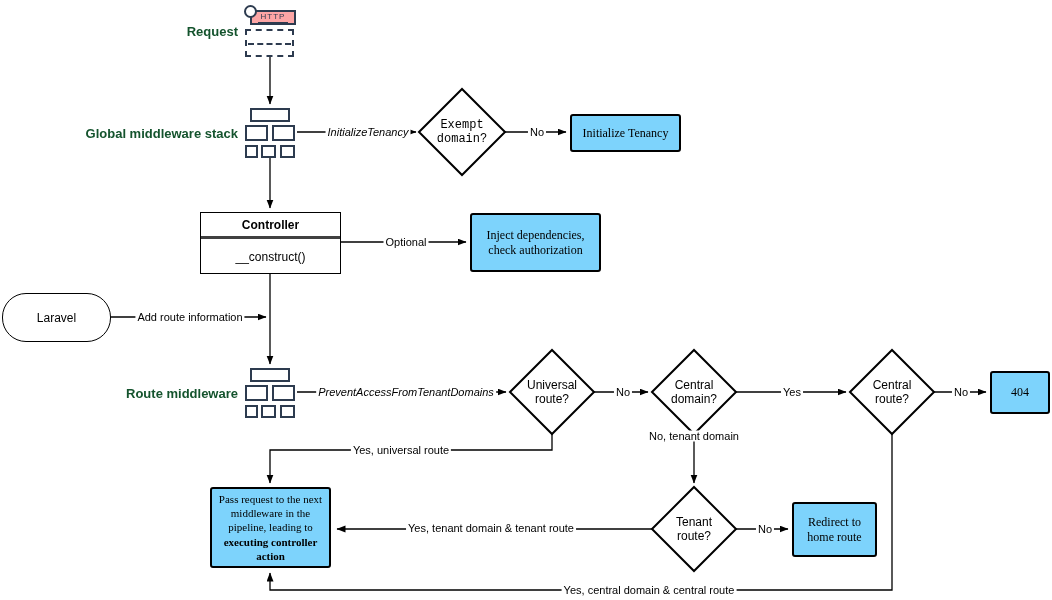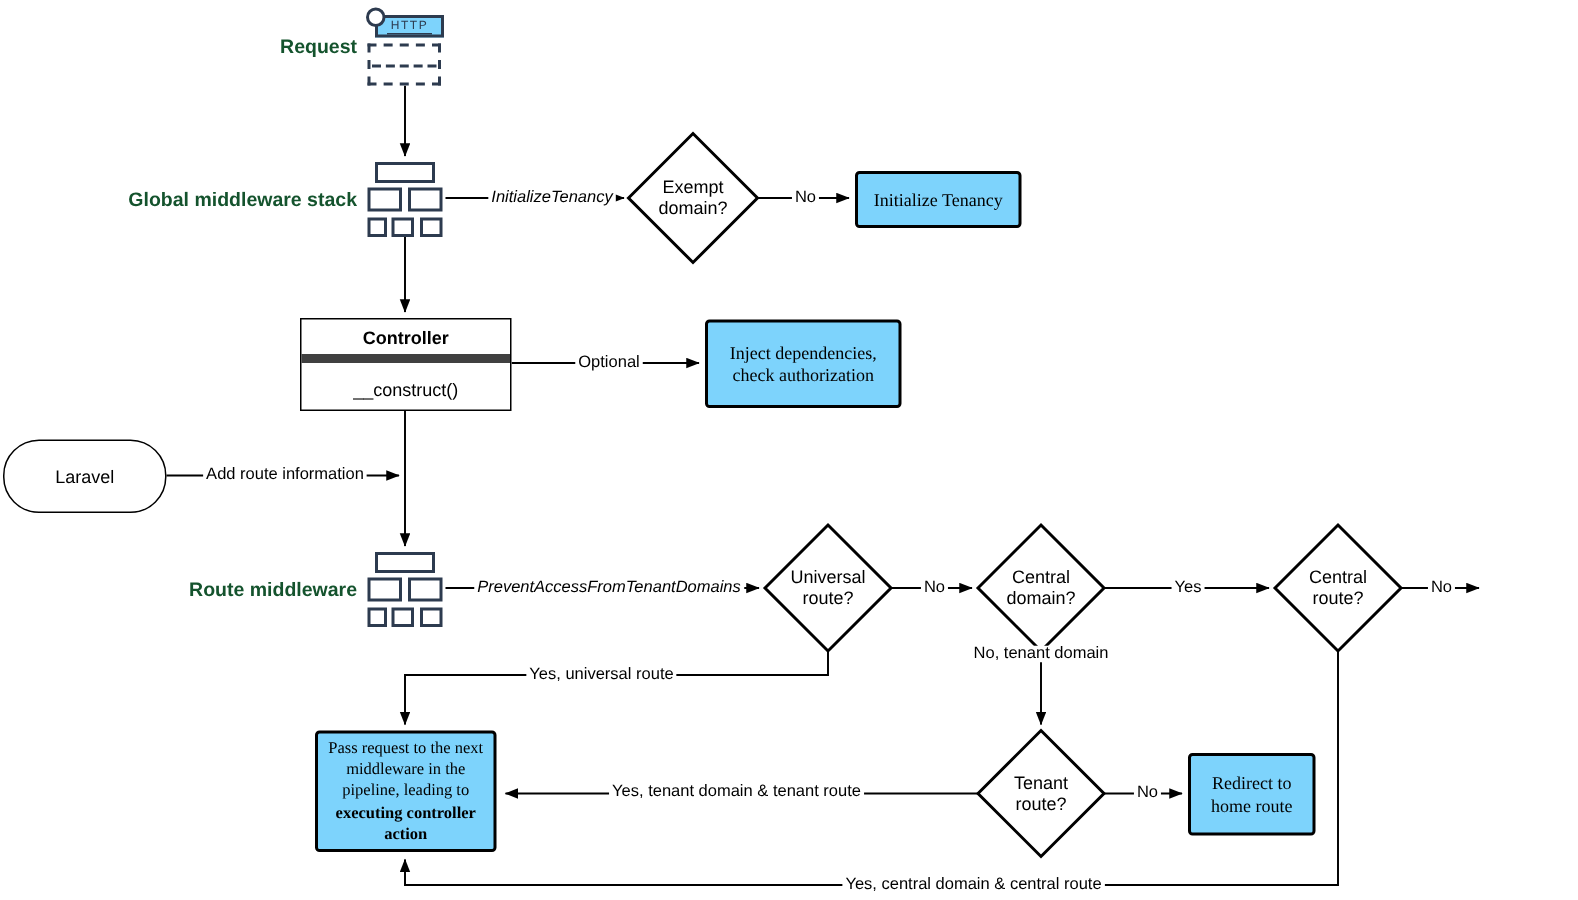--- a/index.html
+++ b/index.html
@@ -34,40 +34,40 @@
     position:absolute;background:#fff;border:1.5px solid #000;
     display:flex;align-items:center;justify-content:center;
     text-align:center;font-size:12px;box-sizing:border-box;
   }
   .uml{
     position:absolute;background:#fff;border:1.5px solid #000;box-sizing:border-box;
     font-size:12px;
   }
   .uml .uml-head{
     height:23px;display:flex;align-items:center;justify-content:center;
-    font-weight:bold;border-bottom:6px solid #404040;
+    font-weight:bold;border-bottom:3px solid #404040;
   }
   .uml .uml-body{
     display:flex;align-items:center;justify-content:center;height:36px;
   }
 
   
   .stack-icon{position:absolute;width:50px;height:50px;}
   .stack-icon i{position:absolute;display:block;background:#fff;border:2px solid #2d3b4f;box-sizing:border-box;}
   .stack-icon .r1 {left:5px;  top:0;    width:40px;height:14px;}
   .stack-icon .r2a{left:0;    top:17px; width:23px;height:16px;}
   .stack-icon .r2b{left:27px; top:17px; width:23px;height:16px;}
   .stack-icon .r3a{left:0;    top:37px; width:13px;height:13px;}
   .stack-icon .r3b{left:16px; top:37px; width:15px;height:13px;}
   .stack-icon .r3c{left:35px; top:37px; width:15px;height:13px;}
 
   
   .http-icon{position:absolute;left:243px;top:6px;width:54px;height:51px;}
   .http-icon .hdr{
-    position:absolute;left:7px;top:4px;width:46px;height:15px;background:#7dd3fc;
+    position:absolute;left:7px;top:4px;width:46px;height:15px;background:#fca5a5;
     border:2px solid #2d3b4f;box-sizing:border-box;
     display:flex;align-items:flex-start;justify-content:center;
   }
   .http-icon .hdr span{
     font-size:8px;line-height:10px;color:#2d3b4f;letter-spacing:1px;
     border-bottom:1.5px solid #2d3b4f;padding:0 3px;
   }
   .http-icon .ball{
     position:absolute;left:1px;top:-1px;width:13px;height:13px;background:#fff;
     border:2px solid #2d3b4f;border-radius:50%;box-sizing:border-box;
@@ -155,30 +155,31 @@
 
   <div class="uml" style="left:200px;top:212px;width:141px;height:62px;">
     <div class="uml-head">Controller</div>
     <div class="uml-body">__construct()</div>
   </div>
 
   <div class="rounded" style="left:470px;top:213px;width:131px;height:59px;padding:17px 8px;">Inject dependencies, check authorization</div>
 
   <div class="plain" style="left:2px;top:293px;width:109px;height:49px;border-radius:24px;">Laravel</div>
 
+  <div class="rounded" style="left:990px;top:371px;width:60px;height:43px;">404</div>
 
   <div class="rounded" style="left:210px;top:487px;width:121px;height:81px;padding:0 6px;font-size:11px;line-height:1.28;">
     <div>
       <span>Pass request to the next middleware in the pipeline, leading to </span><b>executing controller action</b>
     </div>
   </div>
 
   <div class="rounded" style="left:792px;top:502px;width:85px;height:55px;padding:0 6px;">Redirect to home route</div>
 
-  <div class="diamond-text" style="left:462px;top:132px;width:60px;">Exempt domain?</div>
+  <div class="diamond-text" style="left:462px;top:132px;width:60px;font-family:Liberation Mono, monospace;">Exempt domain?</div>
   <div class="diamond-text" style="left:552px;top:392px;width:62px;">Universal route?</div>
   <div class="diamond-text" style="left:694px;top:392px;width:56px;">Central domain?</div>
   <div class="diamond-text" style="left:892px;top:392px;width:50px;">Central route?</div>
   <div class="diamond-text" style="left:694px;top:529px;width:46px;">Tenant route?</div>
 
   <div class="edge-label it" style="left:368px;top:132px;">InitializeTenancy</div>
   <div class="edge-label" style="left:537px;top:132px;">No</div>
   <div class="edge-label" style="left:406px;top:242px;">Optional</div>
   <div class="edge-label" style="left:190px;top:317px;">Add route information</div>
   <div class="edge-label it" style="left:406px;top:392px;">PreventAccessFromTenantDomains</div>

